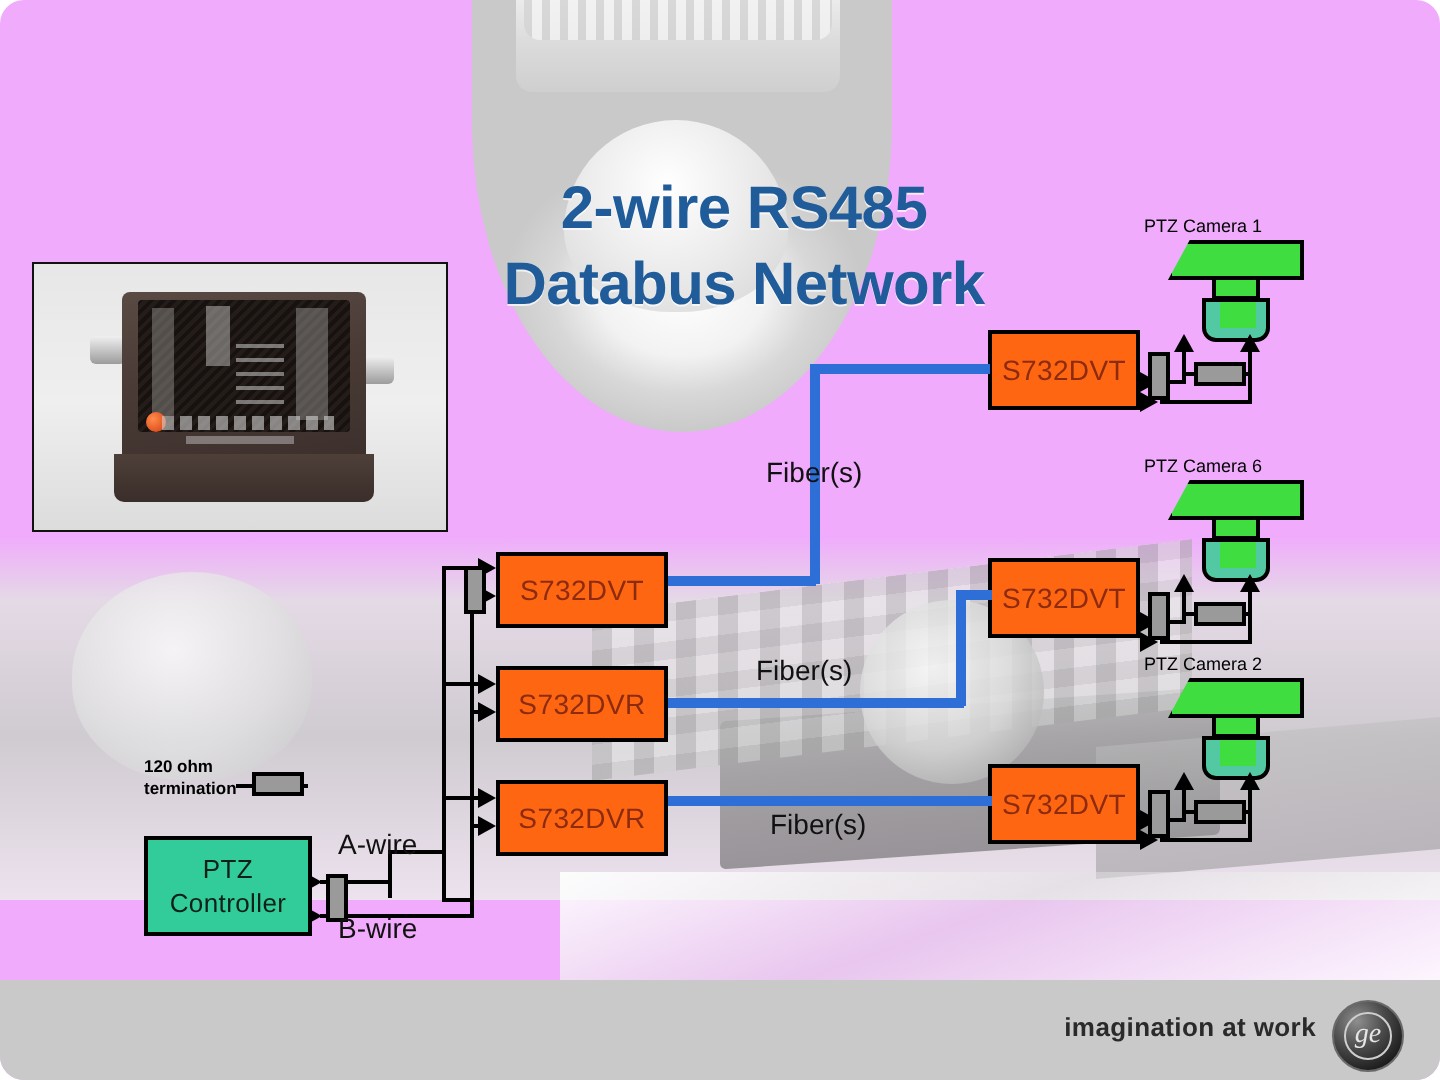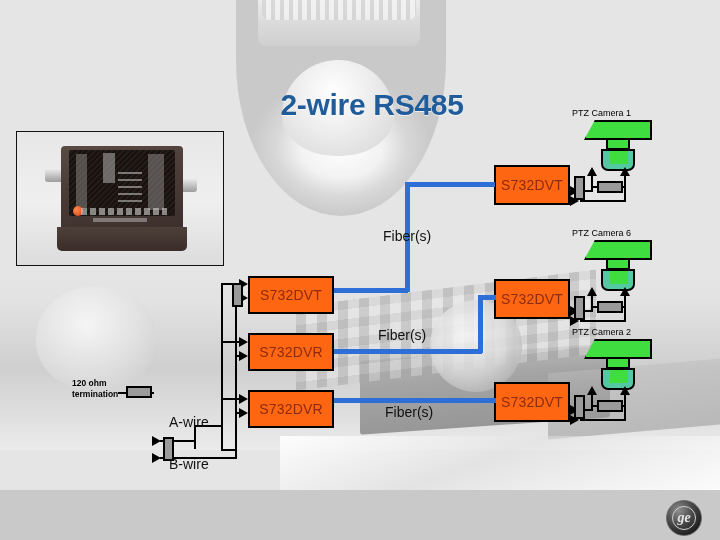--- a/index.html
+++ b/index.html
@@ -1,21 +1,21 @@
 <!DOCTYPE html>
 <html><head>
 <meta charset="utf-8">
 <style>
   html,body{margin:0;padding:0;}
   body{
     width:720px;height:540px;overflow:hidden;position:relative;
     background:#ffffff;
     font-family:"Liberation Sans", sans-serif;
   }
-  #slide{position:absolute;inset:0;width:720px;height:540px;overflow:hidden;background:#e5e5e5;}
+  #slide{position:absolute;inset:0;width:720px;height:540px;overflow:hidden;background:#f0abfc;border-radius:12px;}
 
   
   .bg-layer{position:absolute;inset:0;pointer-events:none;}
   .bg-dome{
     position:absolute;left:236px;top:-34px;width:210px;height:250px;
     background:
       radial-gradient(ellipse 90px 70px at 50% 72%, #ffffff 0%, #f2f2f2 46%, #d8d8d8 72%, #c9c9c9 100%);
     border-radius:0 0 50% 50%/0 0 62% 62%;
   }
   .bg-dome-top{
@@ -157,21 +157,21 @@
     position:absolute;right:62px;top:506px;font-size:13px;font-weight:bold;color:#2a2a2a;letter-spacing:.2px;
   }
   .ge-logo{
     position:absolute;right:18px;top:500px;width:34px;height:34px;border-radius:50%;
     background:radial-gradient(circle at 34% 28%, #8e8e8e 0%, #4a4a4a 42%, #1c1c1c 78%, #3a3a3a 100%);
     border:1px solid #6a6a6a;
   }
   .ge-logo .ge-mark{
     position:absolute;inset:5px;border-radius:50%;border:1px solid #cfcfcf;
     display:flex;align-items:center;justify-content:center;
-    color:#e6e6e6;font-family:"Liberation Serif", serif;font-style:italic;font-size:14px;font-weight:bold;
+    color:#e6e6e6;font-family:"Liberation Serif", serif;font-style:italic;font-size:14px;font-weight:normal;
   }
 </style>
 </head>
 <body>
 
 <div id="slide">
 
   <div class="bg-layer">
     <div class="bg-dome"></div>
     <div class="bg-dome-top"></div>
@@ -181,20 +181,21 @@
     <div class="bg-box-dark"></div>
     <div class="bg-monitor"></div>
     <div class="bg-kbd"></div>
     <div class="bg-lens"></div>
     <div class="bg-lens2"></div>
     <div class="bg-sweep"></div>
   </div>
 
   <div class="title">
     <div>2-wire RS485</div>
+    <div>Databus Network</div>
   </div>
 
   <div class="photo">
     <div class="bench"></div>
     <div class="bnc-l"></div>
     <div class="bnc-r"></div>
     <div class="dev-body"></div>
     <div class="dev-face"></div>
     <div class="strip-a"></div>
     <div class="strip-b"></div>
@@ -327,19 +328,26 @@
   <div class="diaglabel" style="left:169px;top:414px;">A-wire</div>
   <div class="diaglabel" style="left:169px;top:456px;">B-wire</div>
 
   <div class="smalllabel" style="left:72px;top:378px;">
     <div>120 ohm</div>
     <div>termination</div>
   </div>
   <div class="wire h" style="left:118px;top:392px;width:36px;"></div>
   <div class="res horiz" style="left:126px;top:386px;"></div>
 
+  <div class="node teal" style="left:72px;top:418px;width:84px;height:50px;">
+    <div>
+      <div>PTZ</div>
+      <div>Controller</div>
+    </div>
+  </div>
 
   <div class="footer"></div>
+  <div class="footer-tag">imagination at work</div>
   <div class="ge-logo">
     <div class="ge-mark">ge</div>
   </div>
 
 </div>
 
 </body></html>

